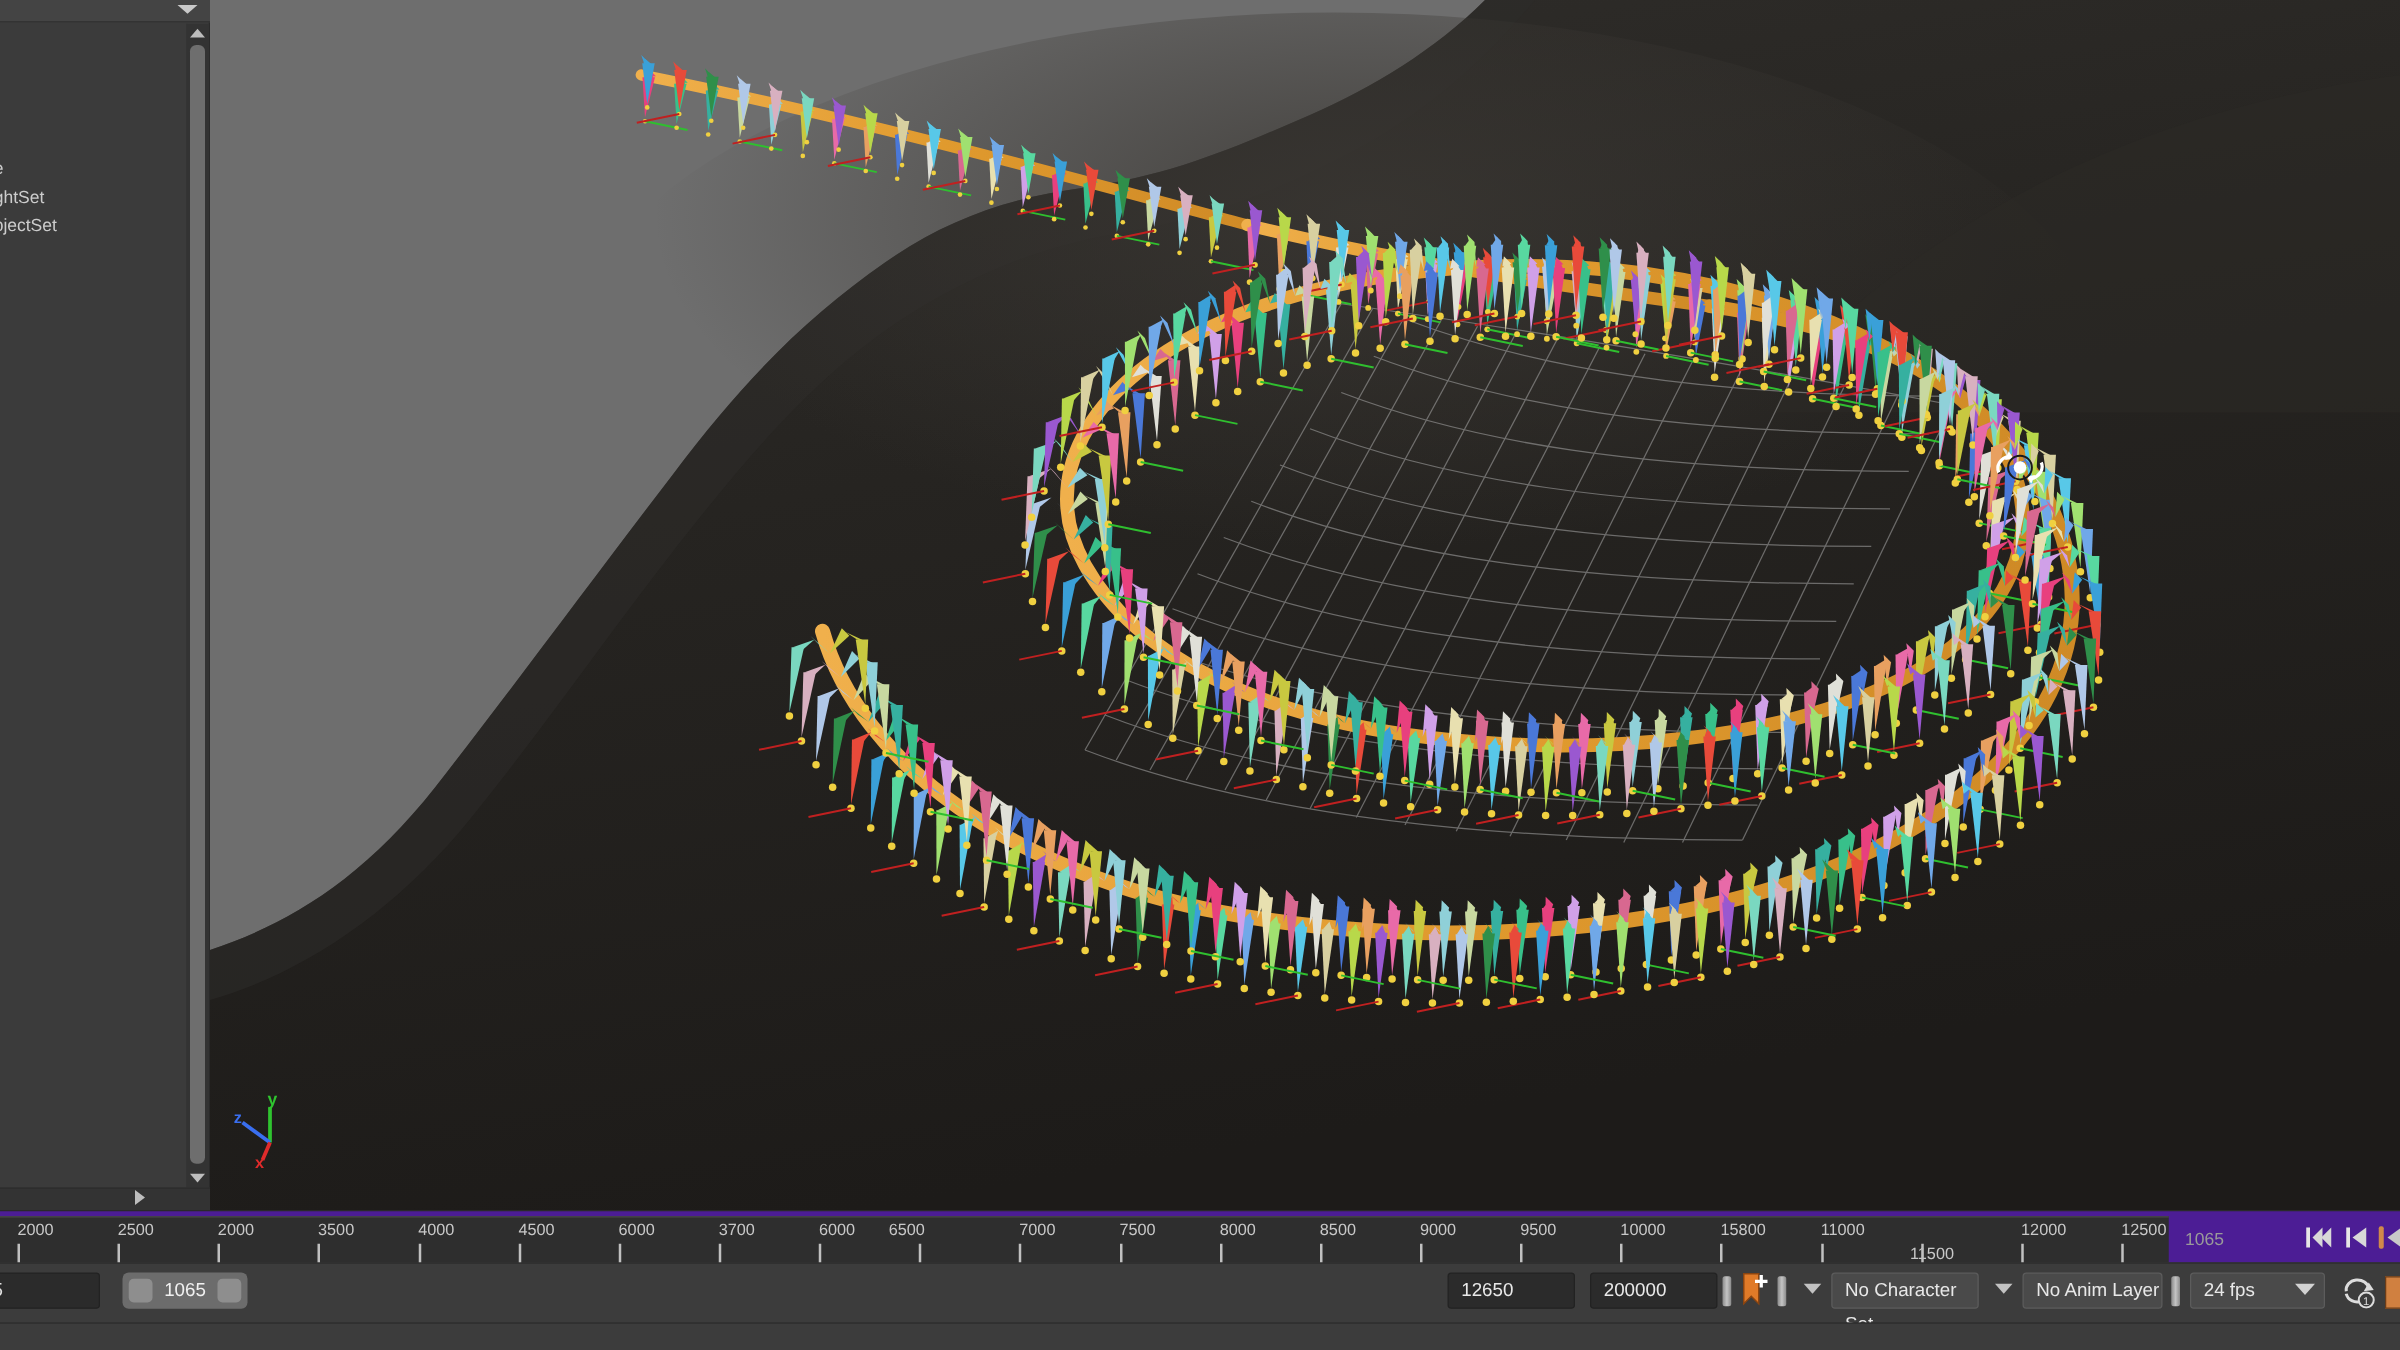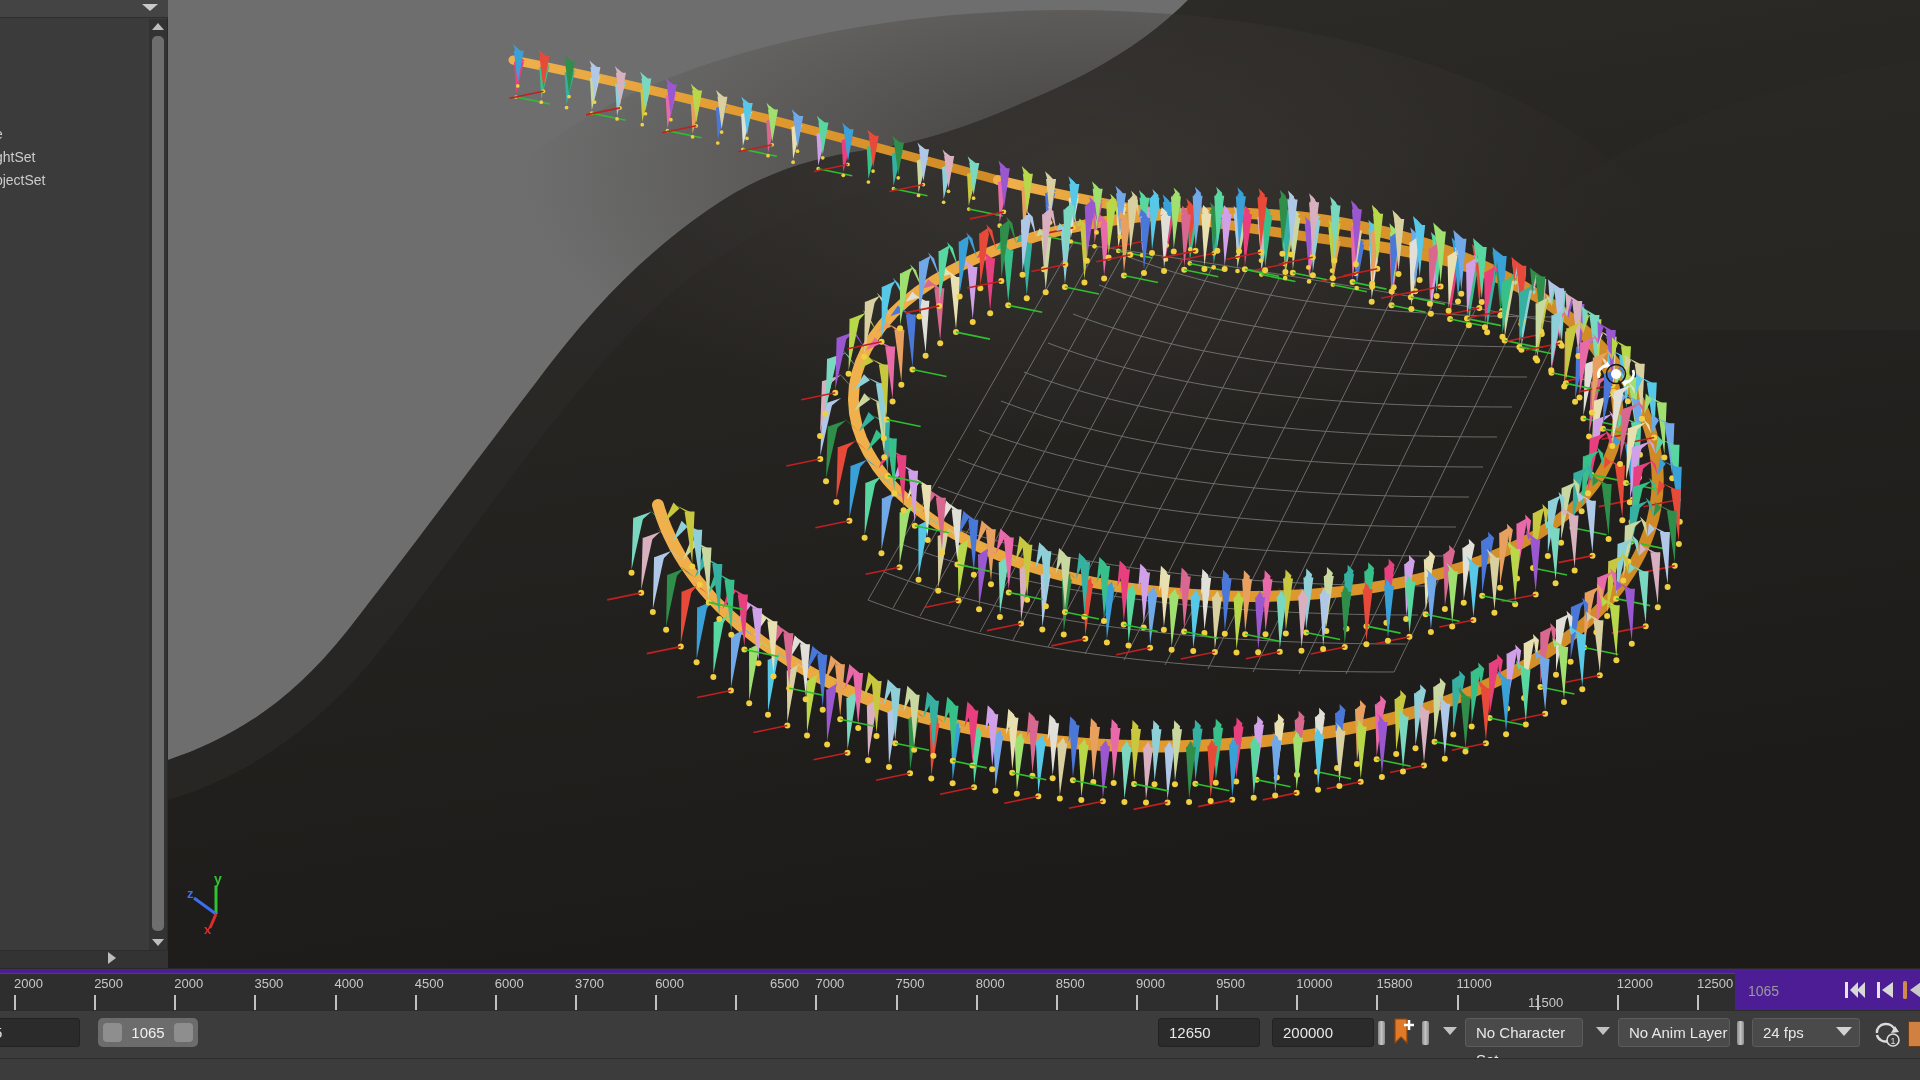--- a/index.html
+++ b/index.html
@@ -2079,21 +2079,21 @@
         <div class="tick-label" style="left: 332.571px;">4000</div>
         <div class="tick-mark" style="left: 334.571px;"></div>
         <div class="tick-label" style="left: 412.714px;">4500</div>
         <div class="tick-mark" style="left: 414.714px;"></div>
         <div class="tick-label" style="left: 492.857px;">6000</div>
         <div class="tick-mark" style="left: 494.857px;"></div>
         <div class="tick-label" style="left: 573px;">3700</div>
         <div class="tick-mark" style="left: 575px;"></div>
         <div class="tick-label" style="left: 653.143px;">6000</div>
         <div class="tick-mark" style="left: 655.143px;"></div>
-        <div class="tick-label" style="left: 768px;">6500</div>
+        <div class="tick-label" style="left: 709px;">6500</div>
         <div class="tick-mark" style="left: 735.286px;"></div>
         <div class="tick-label" style="left: 813.429px;">7000</div>
         <div class="tick-mark" style="left: 815.429px;"></div>
         <div class="tick-label" style="left: 893.571px;">7500</div>
         <div class="tick-mark" style="left: 895.571px;"></div>
         <div class="tick-label" style="left: 973.714px;">8000</div>
         <div class="tick-mark" style="left: 975.714px;"></div>
         <div class="tick-label" style="left: 1053.86px;">8500</div>
         <div class="tick-mark" style="left: 1055.86px;"></div>
         <div class="tick-label" style="left: 1134px;">9000</div>

